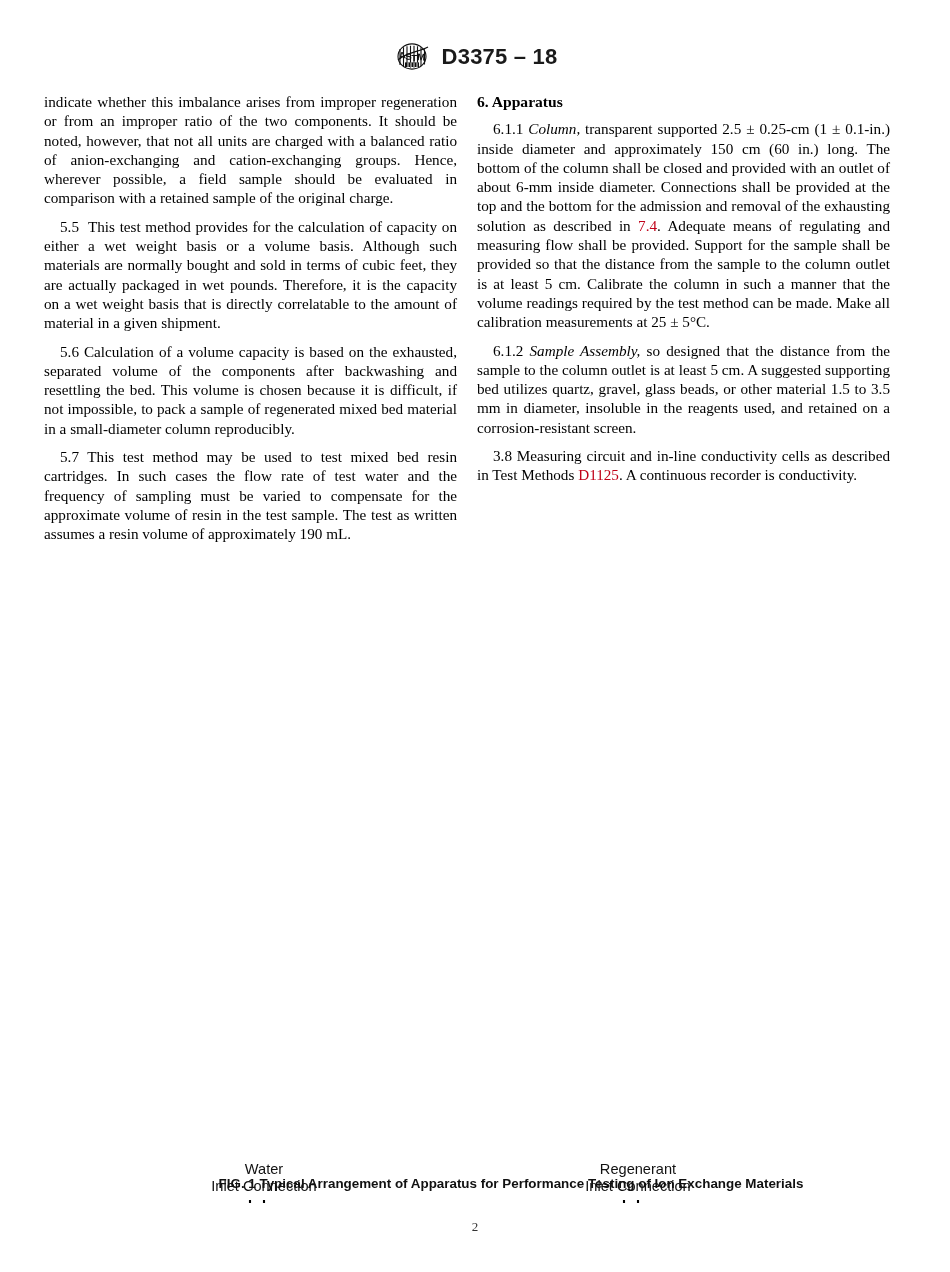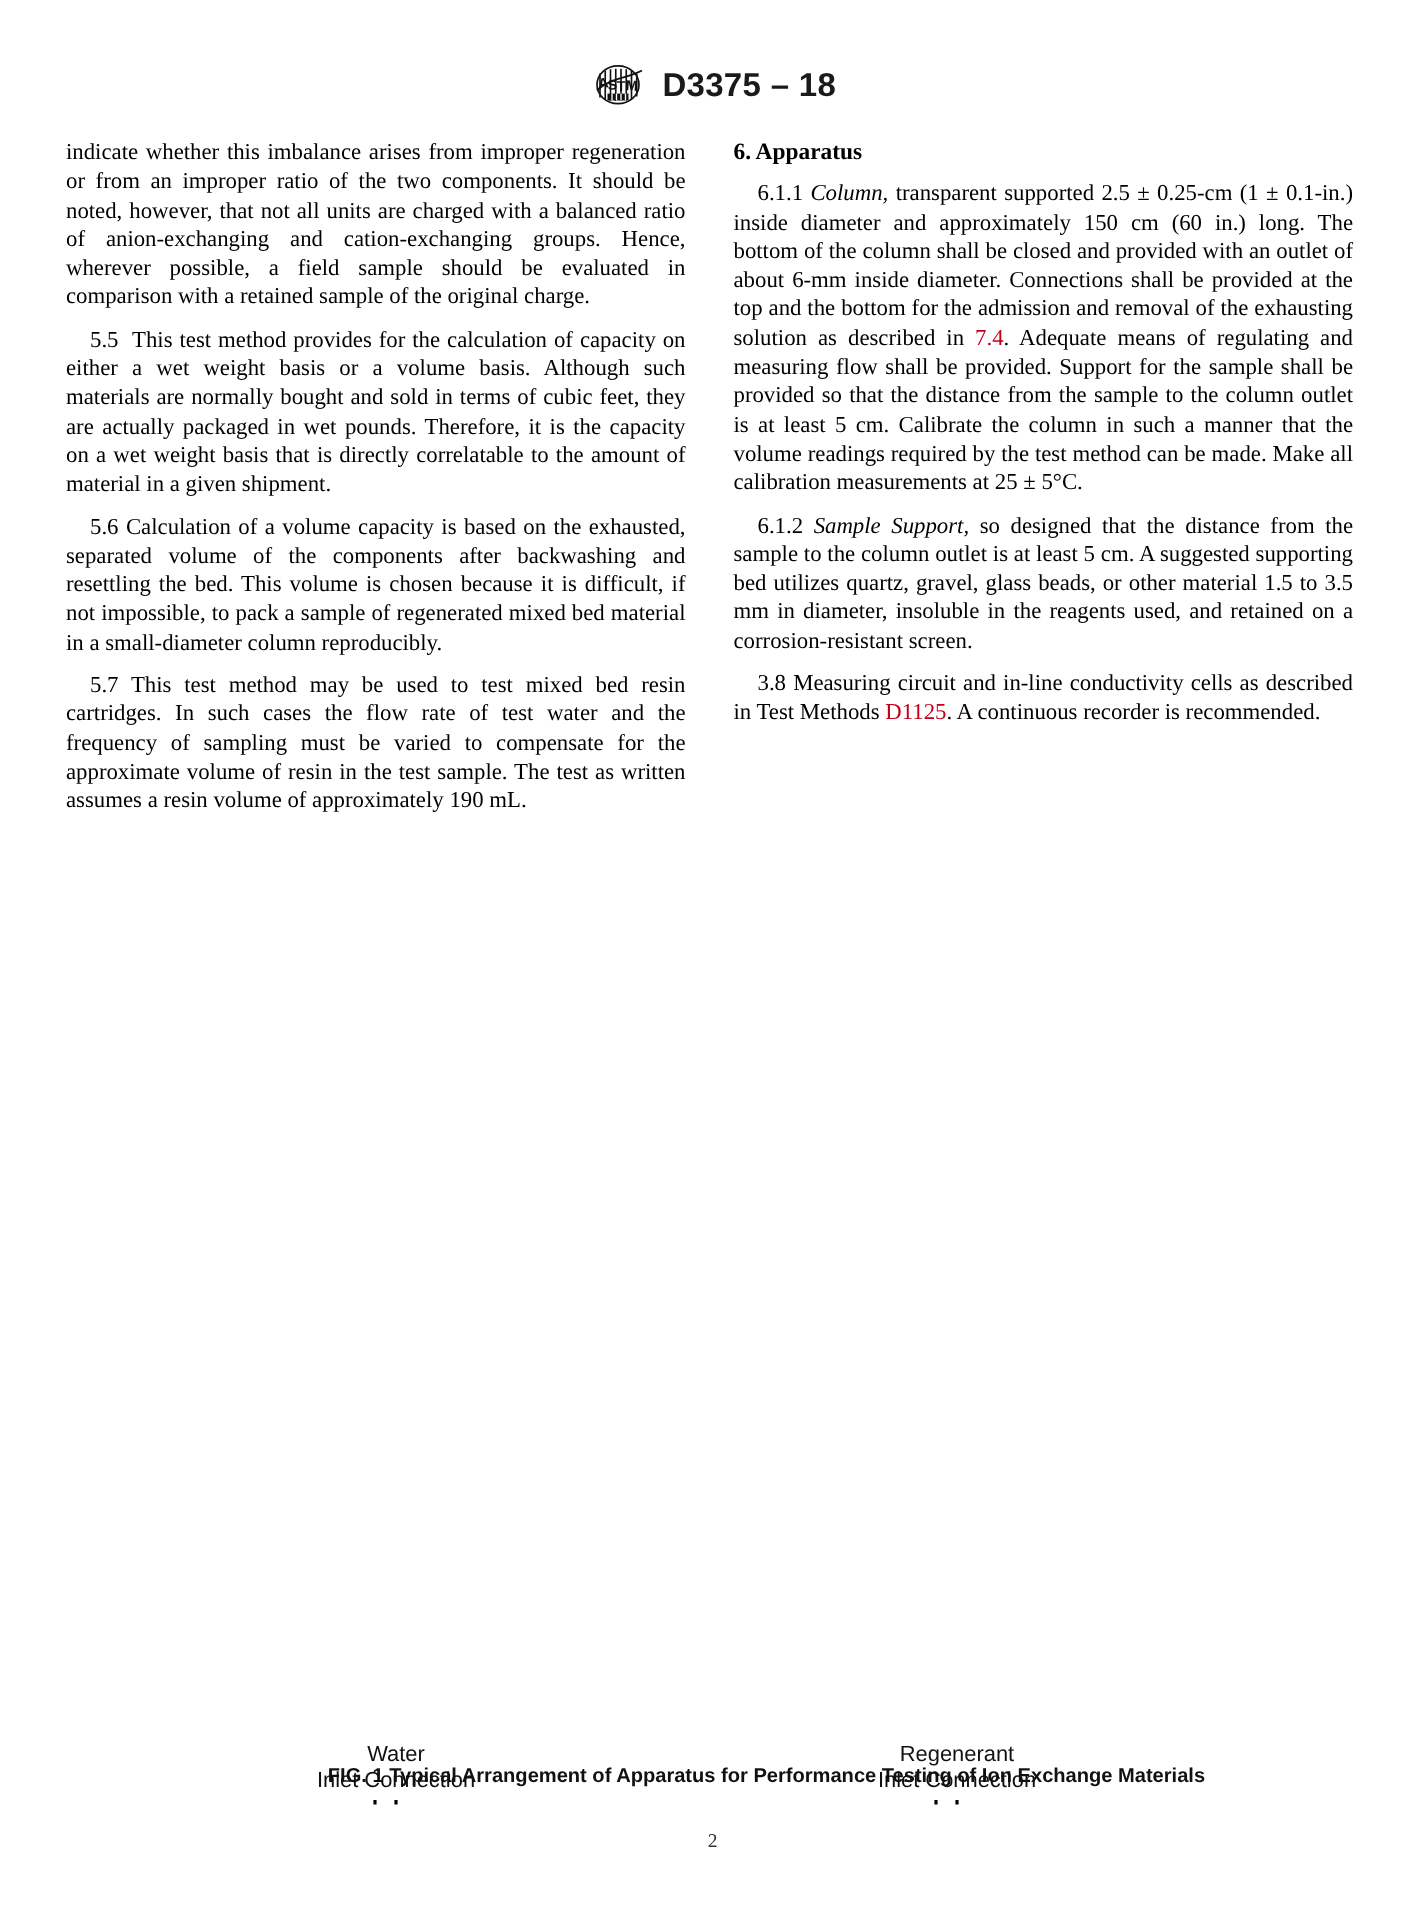--- a/index.html
+++ b/index.html
@@ -41,21 +41,21 @@
     color: #1a1a1a;
   }
 
   
   .columns {
     position: absolute;
     top: 92px;
     left: 44px;
     width: 866px;
     display: flex;
-    gap: 32px;
+    gap: 20px;
   }
   .col {
     width: 413px;
   }
   p.body {
     margin: 0 0 9px 0;
     font-size: 15.2px;
     line-height: 19.3px;
     text-align: justify;
     text-justify: inter-word;
@@ -140,23 +140,23 @@
       <p class="body indent"><span>5.6</span> <span>Calculation of a volume capacity is based on the exhausted, separated volume of the components after backwashing and resettling the bed. This volume is chosen because it is difficult, if not impossible, to pack a sample of regenerated mixed bed material in a small-diameter column reproducibly.</span></p>
       <p class="body indent"><span>5.7</span> <span>This test method may be used to test mixed bed resin cartridges. In such cases the flow rate of test water and the frequency of sampling must be varied to compensate for the approximate volume of resin in the test sample. The test as written assumes a resin volume of approximately 190 mL.</span></p>
     </div>
 
     <div class="col">
       <p class="sec-head">6.  Apparatus</p>
 
 
       <p class="body indent"><span>6.1.1</span> <i class="term">Column,</i><span> transparent supported 2.5 ± 0.25-cm (1 ± 0.1-in.) inside diameter and approximately 150 cm (60 in.) long. The bottom of the column shall be closed and provided with an outlet of about 6-mm inside diameter. Connections shall be provided at the top and the bottom for the admission and removal of the exhausting solution as described in </span><span class="xref">7.4</span><span>. Adequate means of regulating and measuring flow shall be provided. Support for the sample shall be provided so that the distance from the sample to the column outlet is at least 5 cm. Calibrate the column in such a manner that the volume readings required by the test method can be made. Make all calibration measurements at 25 ± 5°C.</span></p>
 
-      <p class="body indent"><span>6.1.2</span> <i class="term">Sample Support,</i><span> so designed that the distance from the sample to the column outlet is at least 5 cm. A suggested supporting bed utilizes quartz, gravel, glass beads, or other material 1.5 to 3.5 mm in diameter, insoluble in the reagents used, and retained on a corrosion-resistant screen.</span></p>
-
-      <p class="body indent"><span>3.8</span> <span>Measuring circuit and in-line conductivity cells as described in Test Methods </span><span class="xref">D1125</span><span>. A continuous recorder is recommended.</span></p>
+      <p class="body indent"><span>6.1.2</span> <i class="term">Sample Assembly,</i><span> so designed that the distance from the sample to the column outlet is at least 5 cm. A suggested supporting bed utilizes quartz, gravel, glass beads, or other material 1.5 to 3.5 mm in diameter, insoluble in the reagents used, and retained on a corrosion-resistant screen.</span></p>
+
+      <p class="body indent"><span>3.8</span> <span>Measuring circuit and in-line conductivity cells as described in Test Methods </span><span class="xref">D1125</span><span>. A continuous recorder is conductivity.</span></p>
     </div>
   </div>
 
   <div class="figure">
     <svg class="fig-svg" width="950" height="625" viewBox="0 0 950 625">
       <defs>
         <pattern id="resinDots" width="8" height="8" patternUnits="userSpaceOnUse">
           <rect width="8" height="8" fill="#fff"></rect>
           <circle cx="2" cy="2" r="1.5" fill="#000"></circle>
           <circle cx="6" cy="6" r="1.5" fill="#000"></circle>

